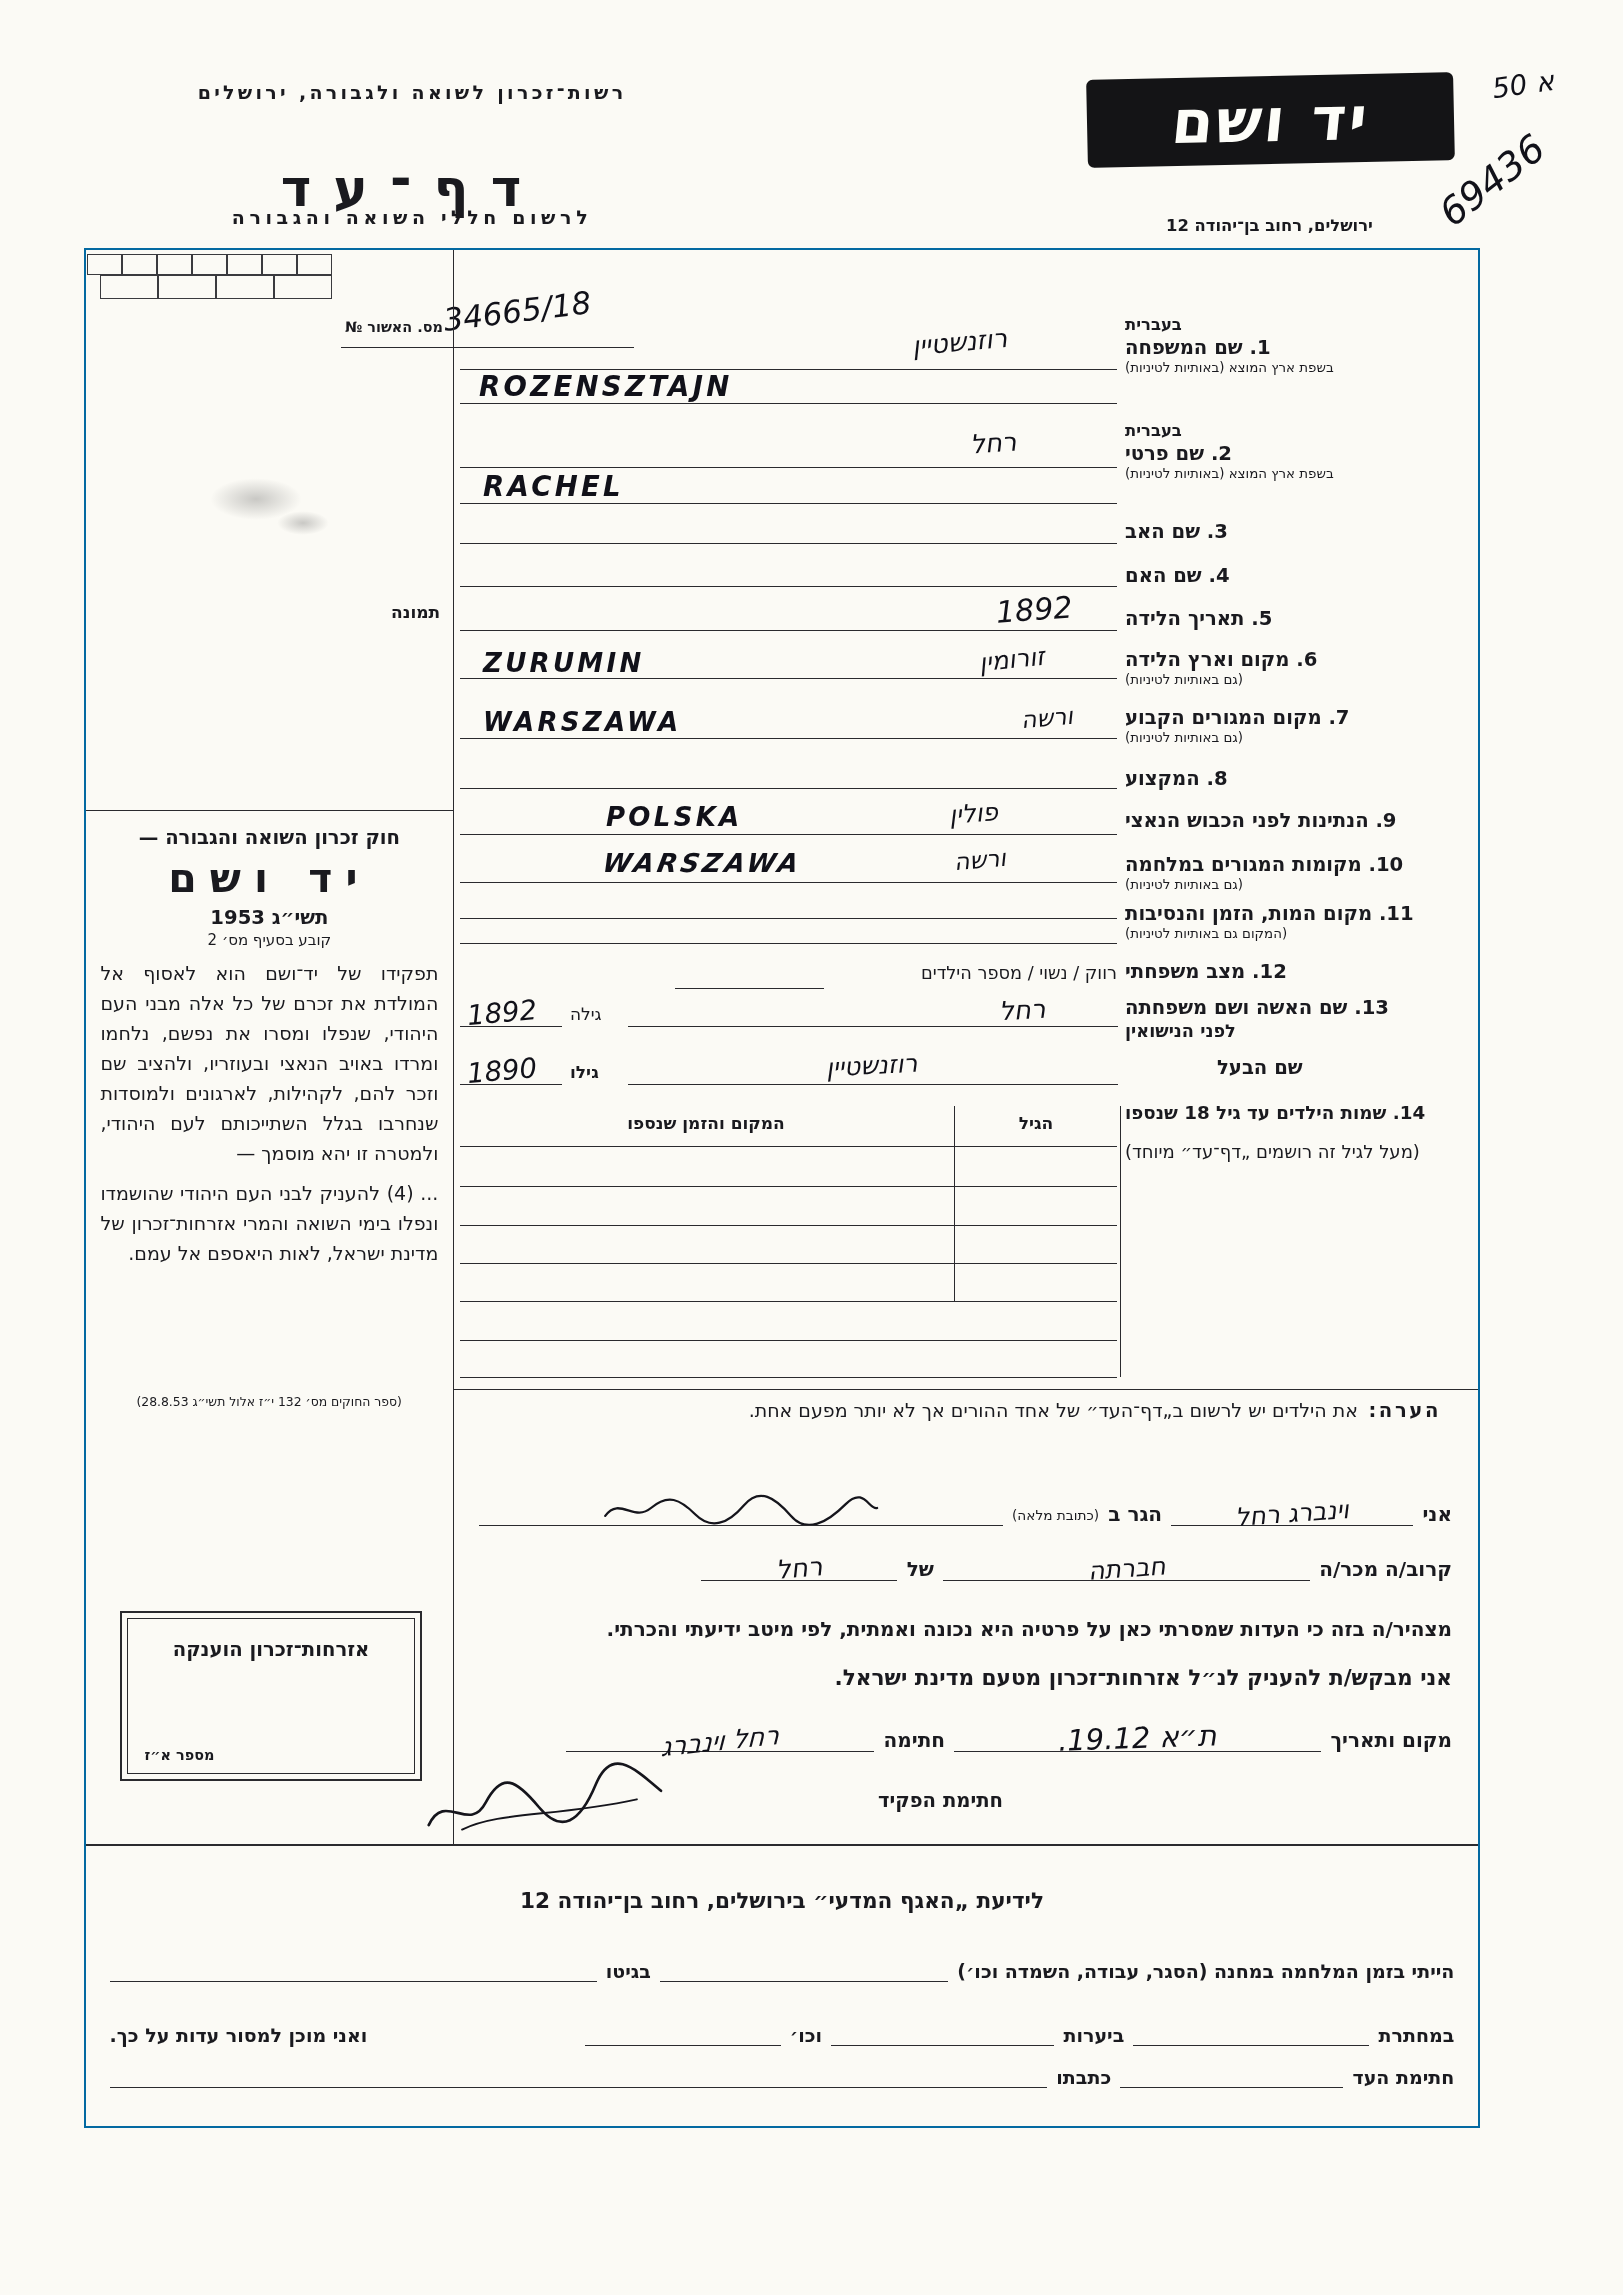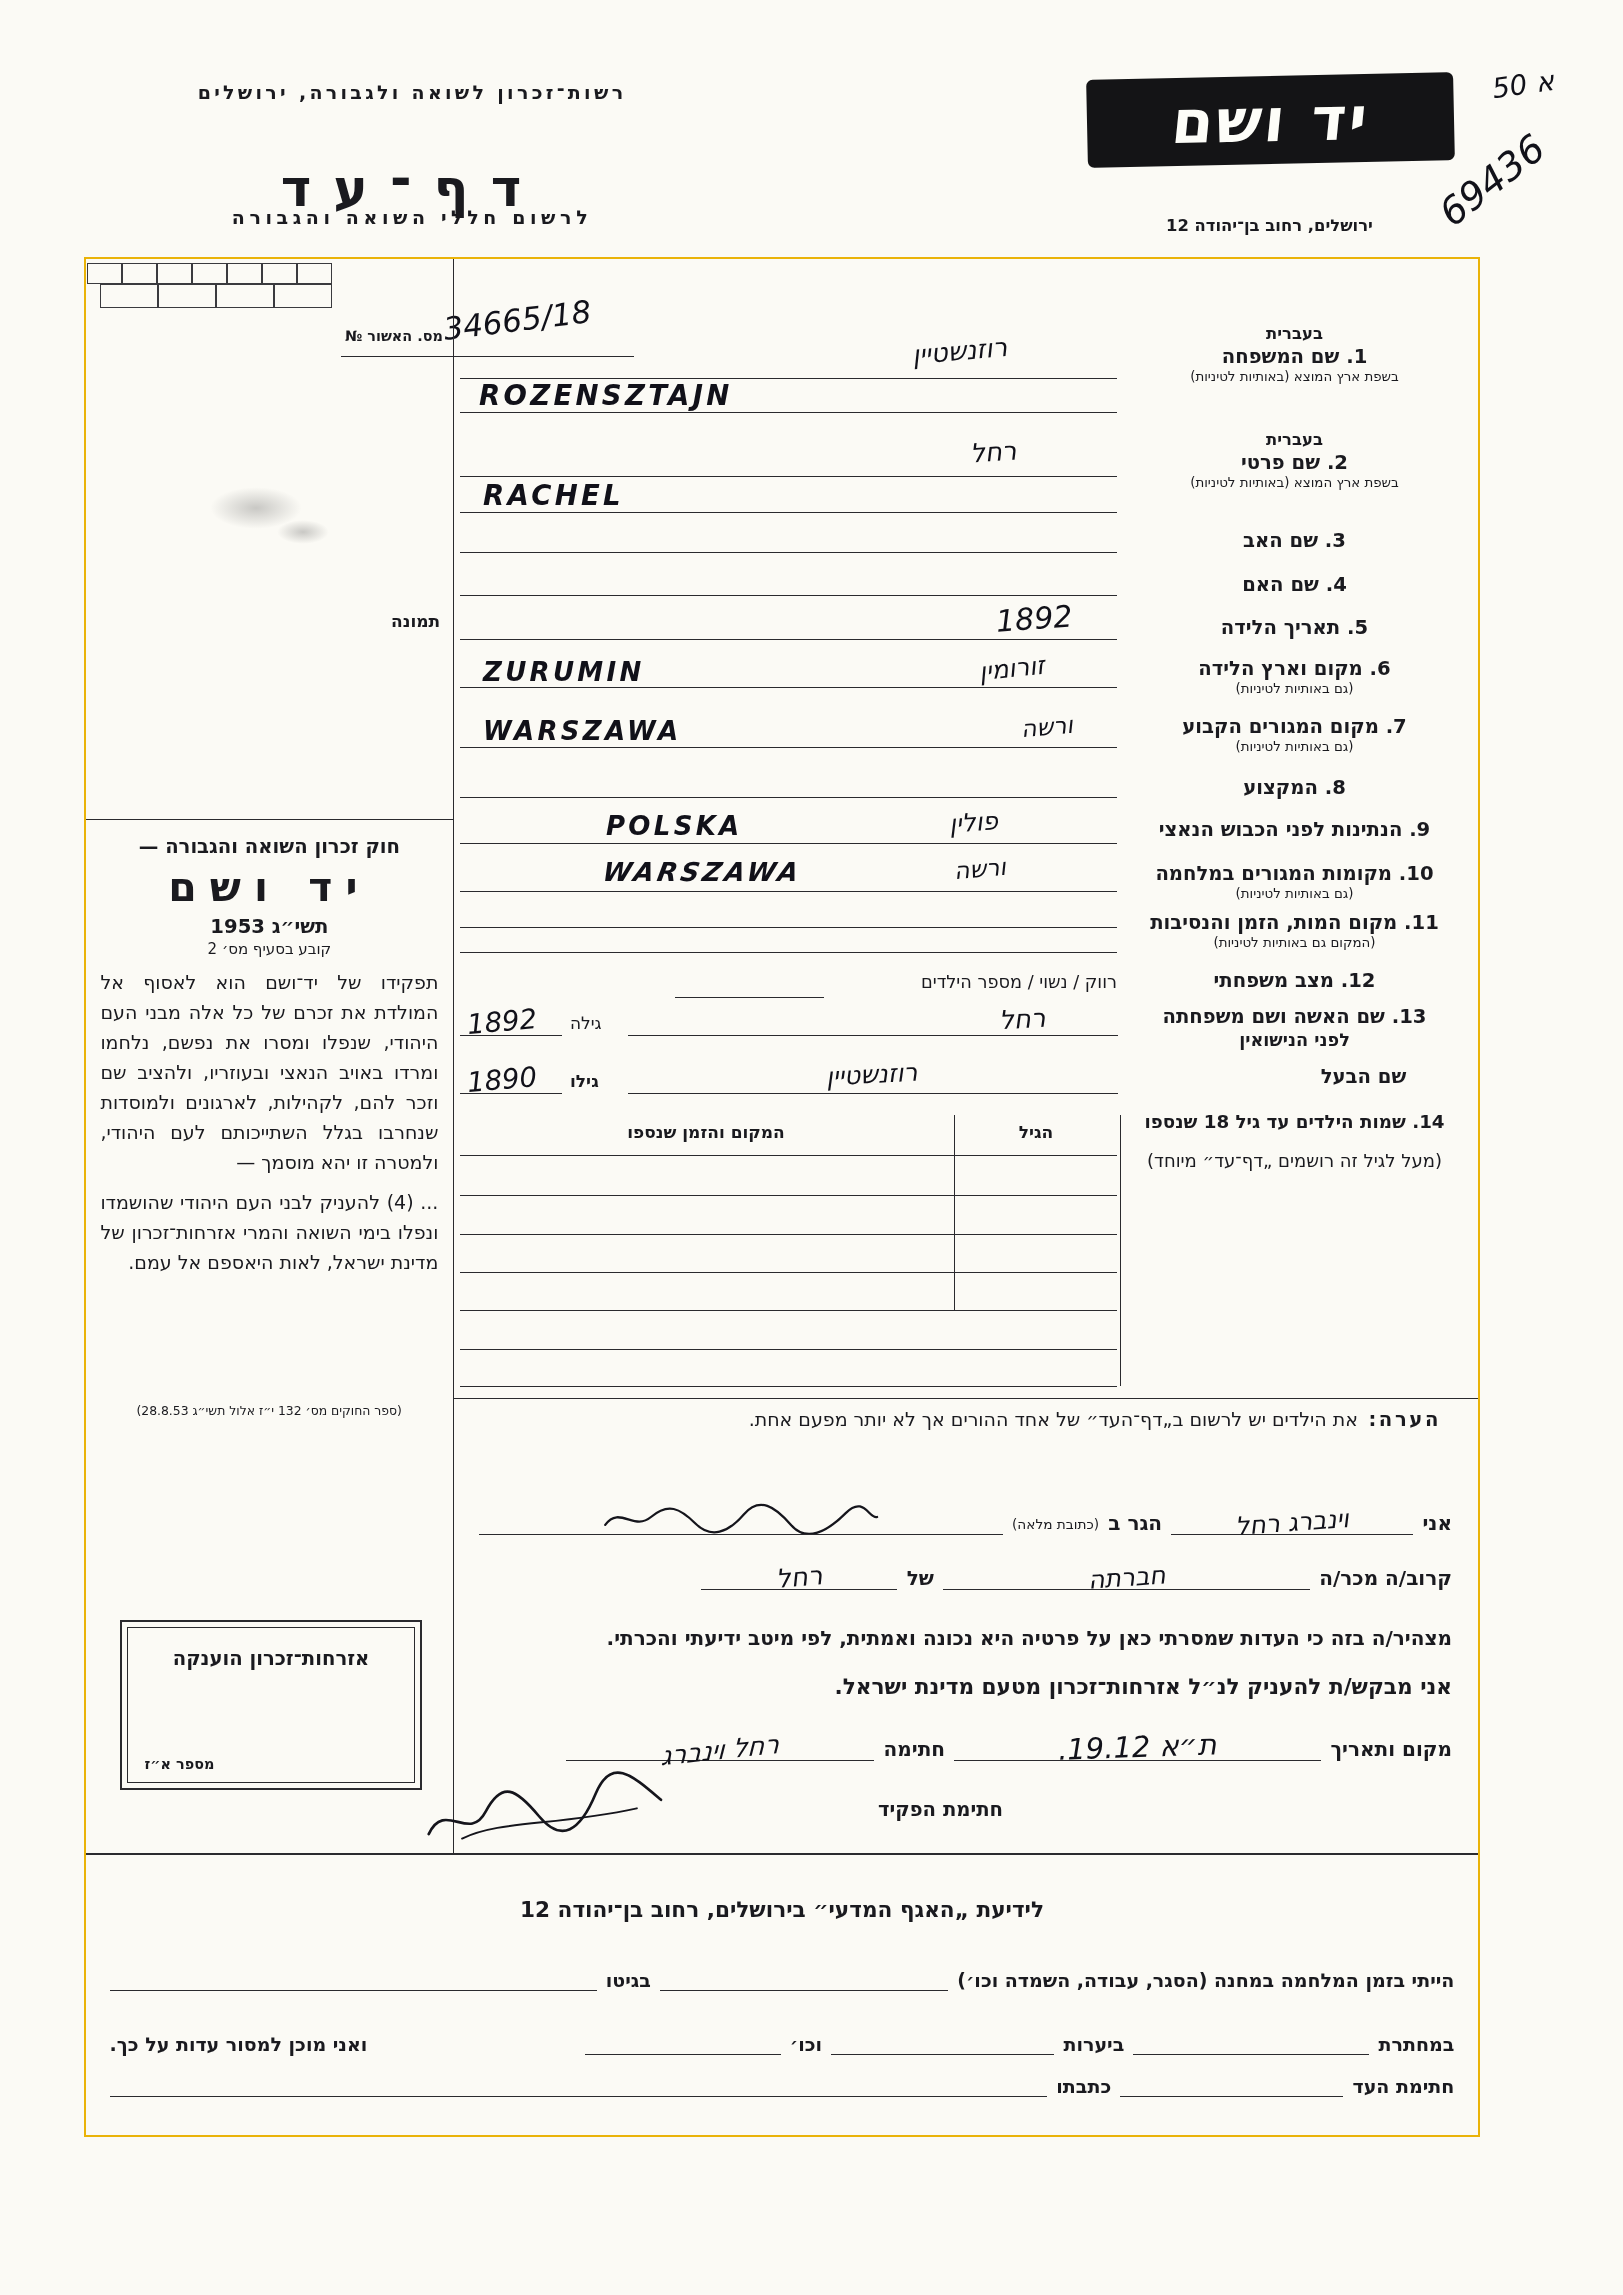--- a/index.html
+++ b/index.html
@@ -1,22 +1,22 @@
 <!DOCTYPE html>
 <html lang="he" style="font-size:10.5px"><head>
 <meta charset="utf-8">
 <style>
   html,body{margin:0;padding:0;background:#d9d7d0;}
   .page{position:relative;width:1623px;height:2295px;background:#fbfaf5;
         font-family:"DejaVu Sans",sans-serif;color:#1a1a1f;direction:rtl;overflow:hidden;}
   .abs{position:absolute;}
   .hline{position:absolute;height:0;border-top:1.3px solid #2a2a2e;}
   .vline{position:absolute;width:0;border-left:1.3px solid #2a2a2e;}
-  .frame{position:absolute;left:84px;top:257px;width:1392px;height:1876px;border:2px solid #eab308;}
-  .flabel{position:absolute;left:1039px;width:339px;text-align:center;line-height:1.25;}
+  .frame{position:absolute;left:84px;top:248px;width:1392px;height:1876px;border:2px solid #0369a1;}
+  .flabel{position:absolute;left:1039px;width:339px;text-align:left;line-height:1.25;}
   .lb{font-weight:bold;font-size:19.6px;}
   .lm{font-weight:bold;font-size:16.4px;}
   .ls{font-size:13.4px;}
   .hw{position:absolute;font-style:italic;color:#111119;white-space:nowrap;}
   .hwc{font-style:italic;color:#111119;white-space:nowrap;}
   .lat{letter-spacing:3.3px;font-weight:bold;}
   .wline{border-bottom:1.6px solid #2a2a2e;display:flex;justify-content:center;align-items:flex-end;}
   .dlab{font-weight:bold;font-size:20px;white-space:nowrap;}
   .d-row{position:absolute;left:393px;right:26px;display:flex;direction:rtl;align-items:flex-end;gap:9.2px;height:42px;}
   .b-row{position:absolute;left:23.6px;right:23.6px;display:flex;direction:rtl;align-items:flex-end;gap:9.2px;height:37px;}

